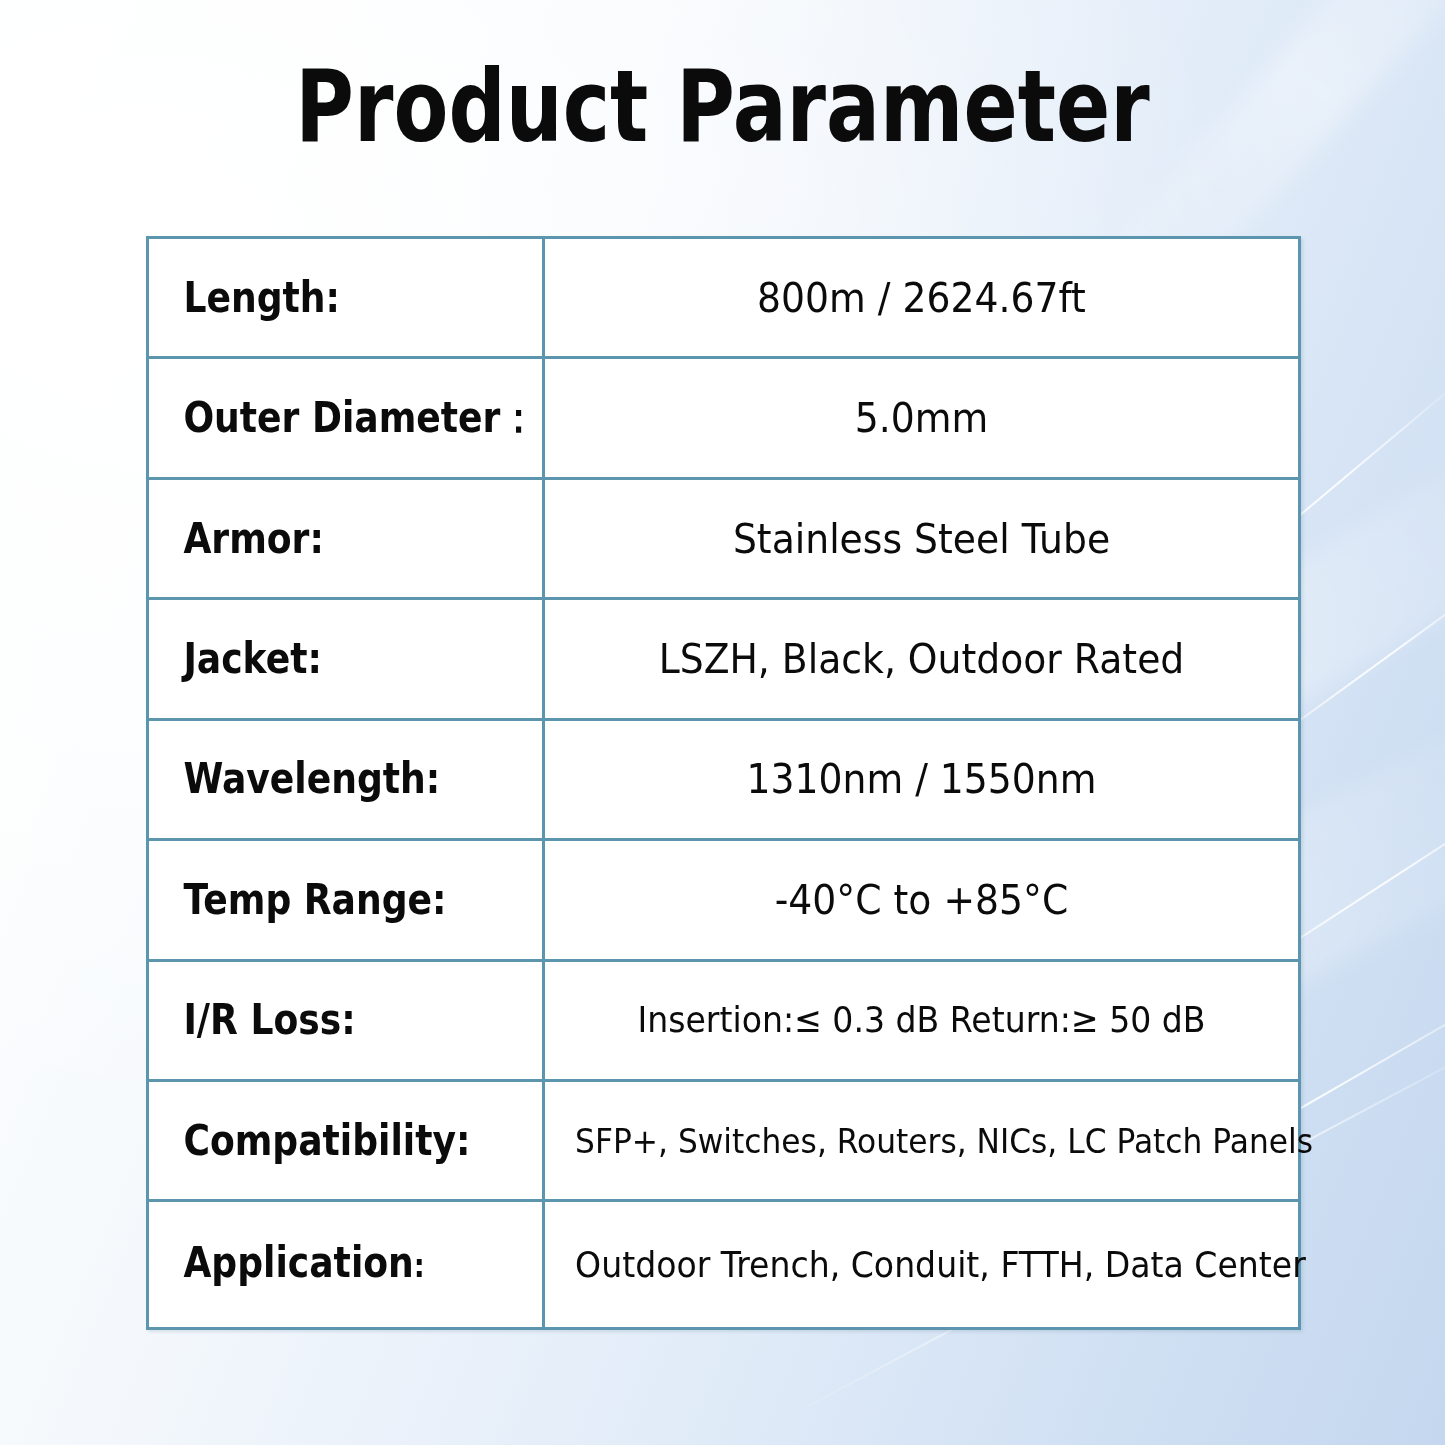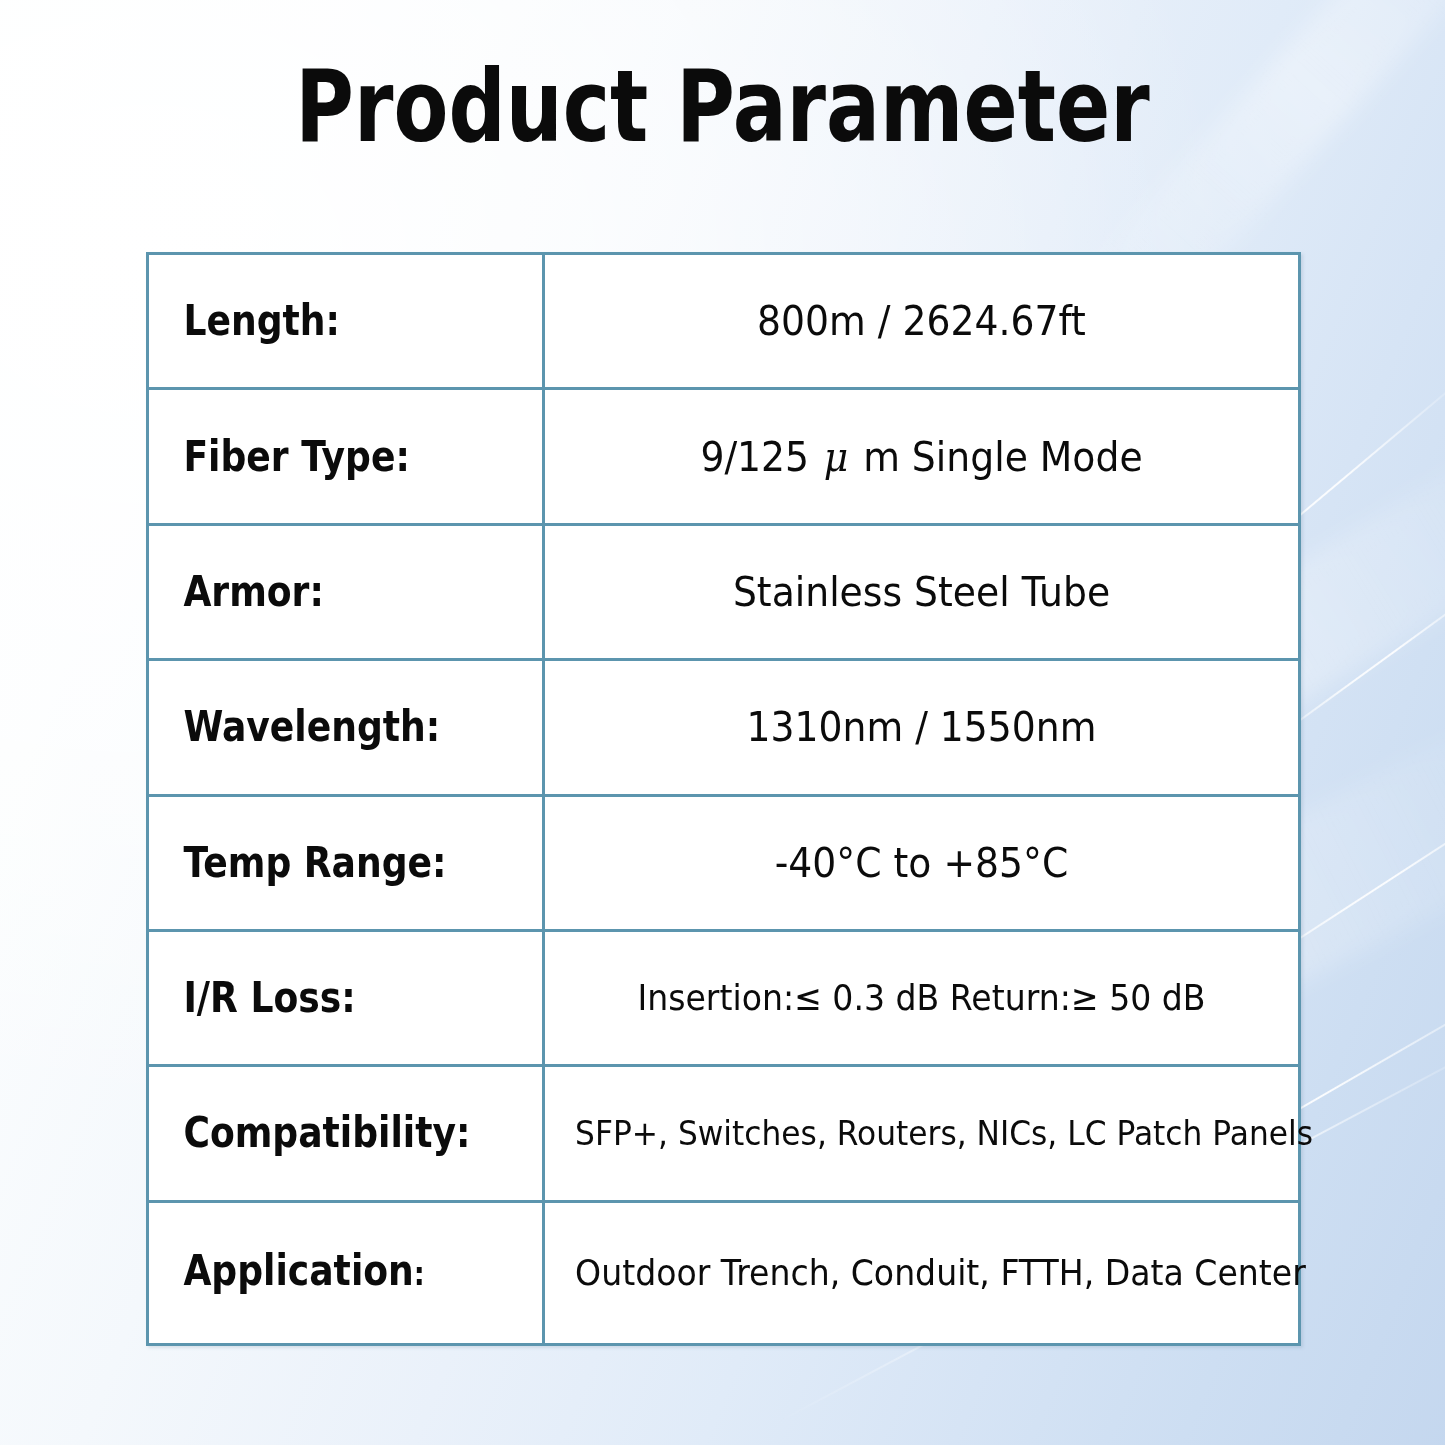--- a/index.html
+++ b/index.html
@@ -69,21 +69,21 @@
     color: #0b0b0b;
     transform: scaleX(0.80);
     transform-origin: center center;
     white-space: nowrap;
   }
 
   
   .table-wrap {
     position: absolute;
     left: 146px;
-    top: 252px;
+    top: 236px;
     width: 1152px;
     height: 1094px;
   }
   table.spec {
     width: 100%;
     height: 100%;
     border-collapse: collapse;
     table-layout: fixed;
     background: #ffffff;
     box-shadow: 2px 2px 3px rgba(90,120,150,0.18);
@@ -165,41 +165,49 @@
 
         <tr>
           <td>
               <span class="lbl">Length:</span>
             </td>
           <td>
               <span class="val">800m / 2624.67ft</span>
             </td>
         </tr>
 
-
-
-        <tr>
-          <td>
-              <span class="lbl">Fiber Type:</span>
-            </td>
-          <td>
-              <span class="val">9/125 <span class="mu">μ</span> m Single Mode</span>
-            </td>
-        </tr>
+        <tr>
+          <td>
+              <span class="lbl">Outer Diameter：</span>
+            </td>
+          <td>
+              <span class="val">5.0mm</span>
+            </td>
+        </tr>
+
+
 
 
         <tr>
           <td>
               <span class="lbl">Armor:</span>
             </td>
           <td>
               <span class="val">Stainless Steel Tube</span>
             </td>
         </tr>
 
+        <tr>
+          <td>
+              <span class="lbl">Jacket:</span>
+            </td>
+          <td>
+              <span class="val">LSZH, Black, Outdoor Rated</span>
+            </td>
+        </tr>
 
         <tr>
           <td>
               <span class="lbl">Wavelength:</span>
             </td>
           <td>
               <span class="val">1310nm / 1550nm</span>
             </td>
         </tr>
 

